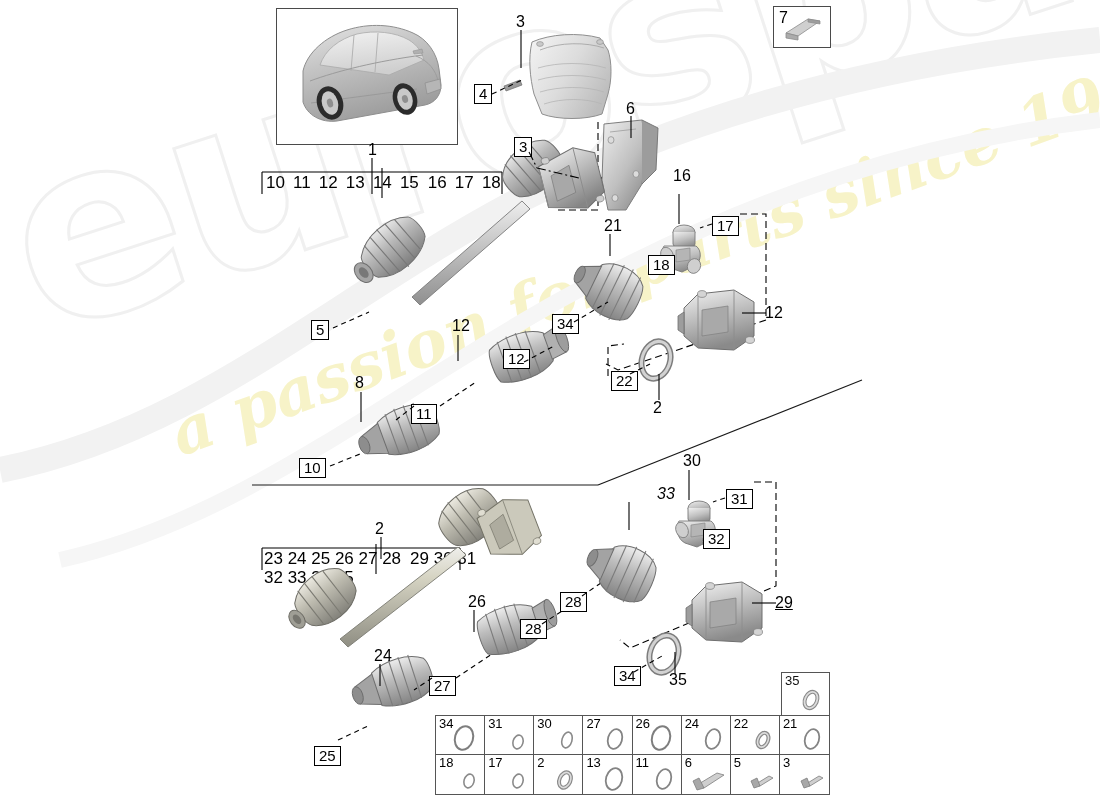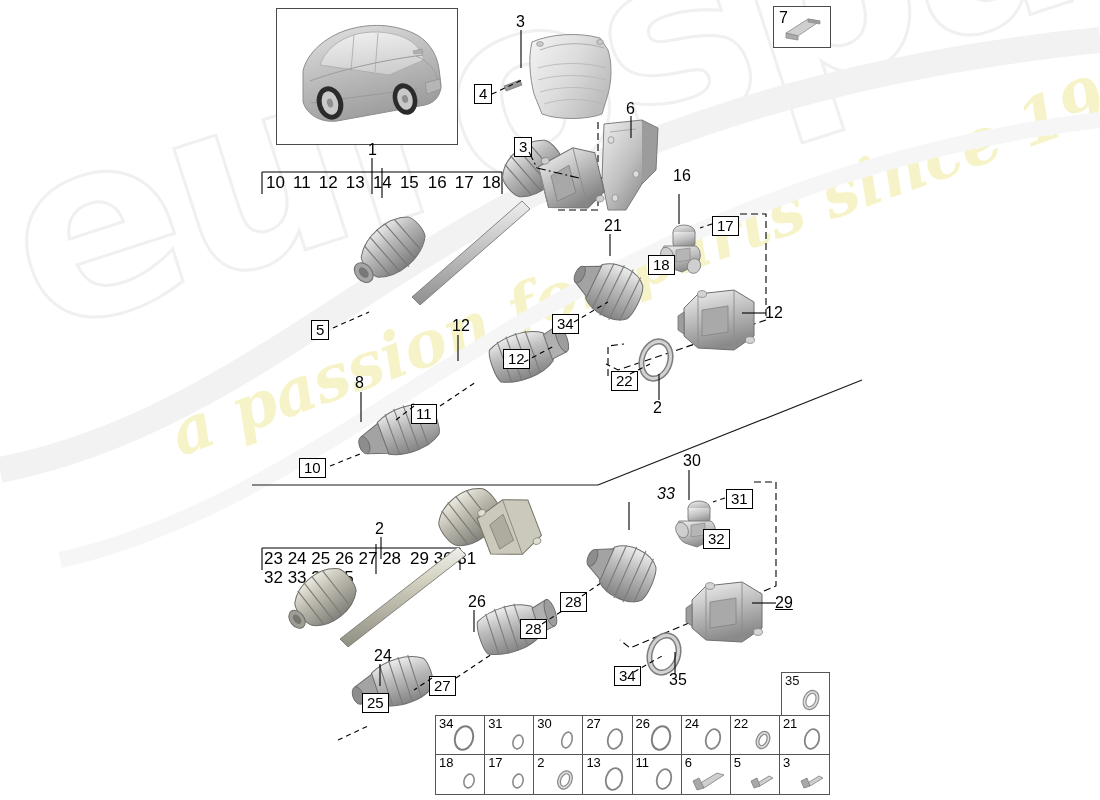--- a/index.html
+++ b/index.html
@@ -449,21 +449,21 @@
       <path d="M52 -5 L52 42" stroke="#7b7b7b" stroke-width="1.1" fill="none"></path>
       <path d="M62 -4 L62 41" stroke="#7b7b7b" stroke-width="1.1" fill="none"></path>
       <path d="M2 10 L22 3 L22 35 L2 28 Z" fill="#a3a3a3" stroke="#6e6e6e" stroke-width="1"></path>
       <ellipse cx="2" cy="19" rx="5" ry="9" fill="#8d8d8d" stroke="#6b6b6b" stroke-width=".9"></ellipse>
     </g>
   </svg>
   <div class="num" style="left:374px;top:648px;">24</div>
   <svg style="position:absolute;left:371px;top:664px;" width="24" height="26">
     <path class="leader" d="M9 0 L9 22"></path>
   </svg>
-  <div class="boxnum" style="left:314px;top:693px;margin-left:48px;">25</div>
+  <div class="boxnum" style="left:314px;top:746px;">25</div>
   <svg style="position:absolute;left:338px;top:724px;" width="42" height="24">
     <path class="dashlead" d="M0 16 L30 2"></path>
   </svg>
   <div class="boxnum" style="left:429px;top:676px;">27</div>
   <svg style="position:absolute;left:414px;top:670px;" width="24" height="30">
     <path class="dashlead" d="M18 8 L0 20"></path>
   </svg>
   <svg style="position:absolute;left:456px;top:652px;" width="46" height="32">
     <path class="dashlead" d="M0 26 L36 2"></path>
   </svg>

